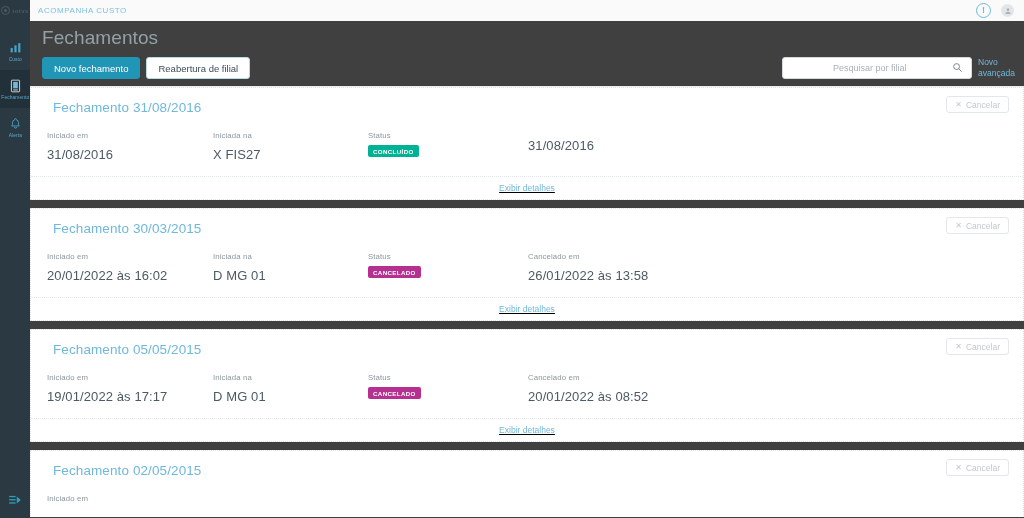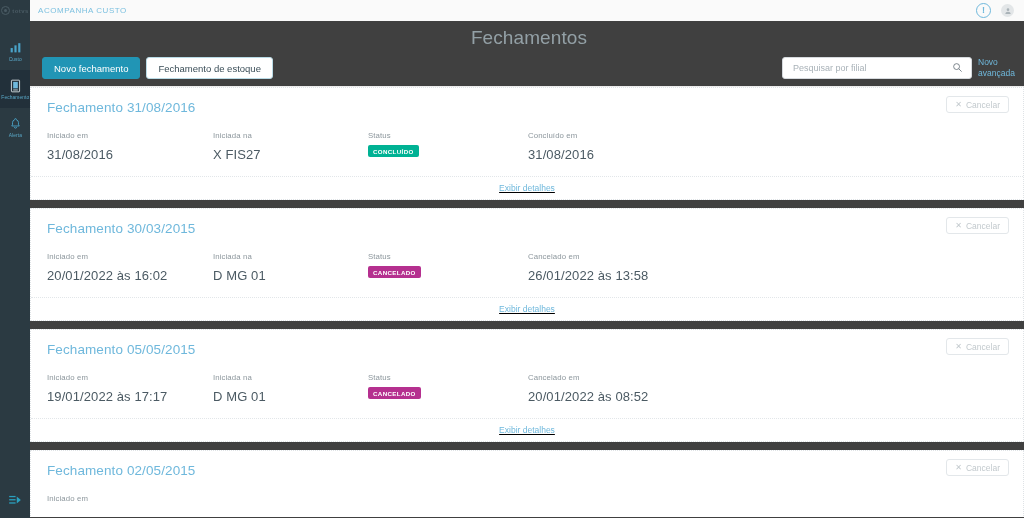--- a/index.html
+++ b/index.html
@@ -69,21 +69,21 @@
   .ic-round{
     width:13px;height:13px;border-radius:50%;
     display:flex;align-items:center;justify-content:center;cursor:pointer;
   }
   .ic-info{border:1px solid #6fb8dc;color:#6fb8dc;font-size:9px;line-height:1;font-weight:bold;}
   .ic-avatar{background:#e3e6e8;color:#9aa3a8;}
 
   .page-head{padding:0 8px 0 12px;}
   .page-title{
     font-size:19px;color:#93a0a6;font-weight:normal;
-    margin:4px 0 0 0;letter-spacing:.1px;line-height:26px;text-align:center;
+    margin:4px 0 0 0;letter-spacing:.1px;line-height:26px;
   }
 
   .actions{
     display:flex;align-items:flex-end;
     padding:6px 8px 0 12px;
   }
   .btn{
     height:22px;border-radius:3px;box-sizing:border-box;
     font-size:9.5px;display:flex;align-items:center;justify-content:center;
     padding:0 11px;cursor:pointer;white-space:nowrap;
@@ -92,21 +92,21 @@
   .btn-outline{background:#fff;color:#3a4d57;border:1px solid #b9dbe6;margin-left:6px;}
 
   .search-wrap{margin-left:auto;display:flex;align-items:flex-start;gap:6px;}
   .search-box{
     width:190px;height:22px;background:#fff;
     border:1px solid #d6dade;border-radius:3px;
     display:flex;align-items:center;padding:0 8px;box-sizing:border-box;
   }
   .search-box input{
     border:0;outline:0;flex:1;font-size:9px;color:#5b6770;
-    font-family:inherit;background:transparent;
+    font-family:inherit;background:transparent;margin-left:40px;
   }
   .search-box input::placeholder{color:#a9b2b8;}
   .adv-link{
     font-size:8.5px;color:#6fb8dc;line-height:11px;cursor:pointer;
     width:38px;
   }
 
   .list{
     margin-top:7px;
     border-top:1px solid #ececec;
@@ -117,21 +117,21 @@
     background:#fff;
     border:1px dotted #dfe3e6;
     border-left:1px dotted #dfe3e6;
     margin:0 0 8px 0;
     position:relative;
     box-sizing:border-box;
   }
   .card-inner{padding:10px 14px 0 16px;position:relative;}
   .card-title{
     font-size:13.5px;color:#6fb8dc;font-weight:normal;
-    margin:2px 0 0 0;letter-spacing:.1px;
+    margin:2px 0 0 6px;letter-spacing:.1px;
   }
   .btn-cancel{
     position:absolute;top:8px;right:14px;
     height:17px;min-width:58px;border:1px solid #e3e7ea;border-radius:3px;
     background:#fff;color:#c2c9cd;font-size:8.5px;
     display:flex;align-items:center;justify-content:center;gap:4px;
     cursor:default;box-sizing:border-box;padding:0 8px;
   }
   .btn-cancel .x{font-size:8px;line-height:1;}
 
@@ -232,21 +232,21 @@
         </span>
       </div>
     </div>
 
     <div class="page-head">
       <div class="page-title">Fechamentos</div>
     </div>
 
     <div class="actions">
       <div class="btn btn-primary">Novo fechamento</div>
-      <div class="btn btn-outline">Fechamento de estoque</div>
+      <div class="btn btn-outline">Reabertura de filial</div>
 
       <div class="search-wrap">
         <div class="search-box">
           <input type="text" placeholder="Pesquisar por filial" style="">
           <span>
             <svg width="11" height="11" viewBox="0 0 24 24">
               <circle cx="10" cy="10" r="6.4" fill="none" stroke="#5b6770" stroke-width="1.7"></circle>
               <line x1="14.8" y1="14.8" x2="21" y2="21" stroke="#5b6770" stroke-width="1.7"></line>
             </svg>
           </span>
@@ -271,21 +271,20 @@
             </div>
             <div class="field c2">
               <div class="f-label">Iniciada na</div>
               <div class="f-value">X FIS27</div>
             </div>
             <div class="field c3">
               <div class="f-label">Status</div>
               <div><span class="badge green">CONCLUÍDO</span></div>
             </div>
             <div class="field c4">
-              <div class="f-label">Concluído em</div>
               <div class="f-value">31/08/2016</div>
             </div>
           </div>
         </div>
         <div class="card-foot">
           <span class="detail-link">Exibir detalhes</span>
         </div>
       </div>
 
       <div class="card">

